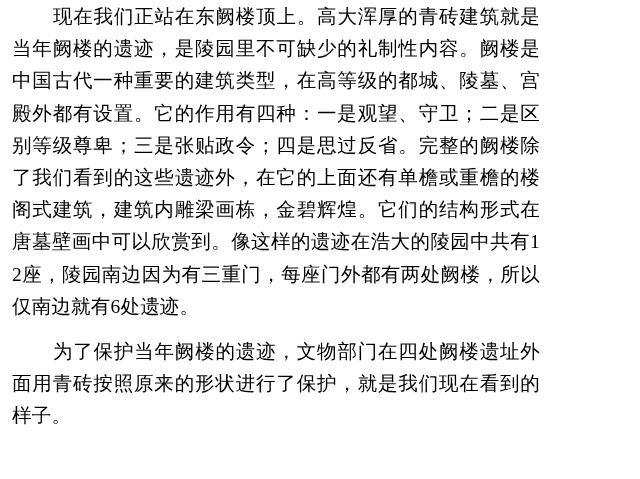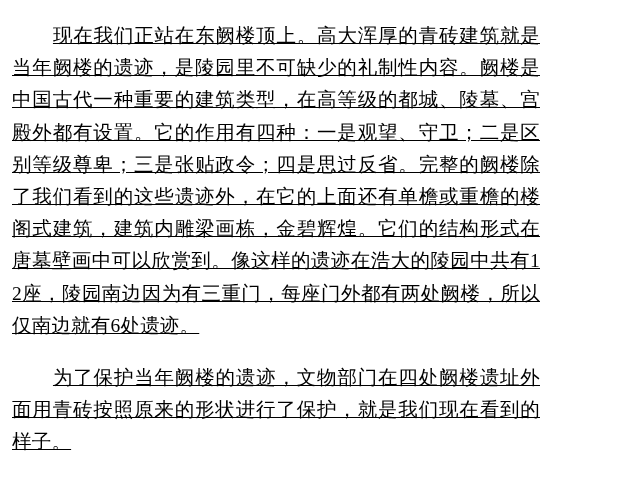--- a/index.html
+++ b/index.html
@@ -11,35 +11,34 @@
     height: 479px;
     background: #ffffff;
     font-family: "Liberation Serif", "DejaVu Serif", serif;
     color: #000000;
     overflow: hidden;
   }
   .page {
     box-sizing: border-box;
     width: 552px;
     height: 479px;
-    padding: 20px 12px 0 12px;
+    padding: 1px 12px 0 12px;
     background: #ffffff;
-    text-decoration: underline;
   }
   .para {
     font-size: 19.5px;
     line-height: 32.2px;
     text-align: justify;
     text-justify: inter-ideograph;
     letter-spacing: 0.2px;
     margin: 0;
     word-break: break-all;
   }
   .para + .para {
-    margin-top: 20px;
+    margin-top: 13px;
   }
   .indent {
     text-indent: 2.1em;
   }
 </style>
 </head>
 <body>
 
 <div class="page">
   <p class="para indent">现在我们正站在东阙楼顶上。高大浑厚的青砖建筑就是当年阙楼的遗迹，是陵园里不可缺少的礼制性内容。阙楼是中国古代一种重要的建筑类型，在高等级的都城、陵墓、宫殿外都有设置。它的作用有四种：一是观望、守卫；二是区别等级尊卑；三是张贴政令；四是思过反省。完整的阙楼除了我们看到的这些遗迹外，在它的上面还有单檐或重檐的楼阁式建筑，建筑内雕梁画栋，金碧辉煌。它们的结构形式在唐墓壁画中可以欣赏到。像这样的遗迹在浩大的陵园中共有12座，陵园南边因为有三重门，每座门外都有两处阙楼，所以仅南边就有6处遗迹。</p>

